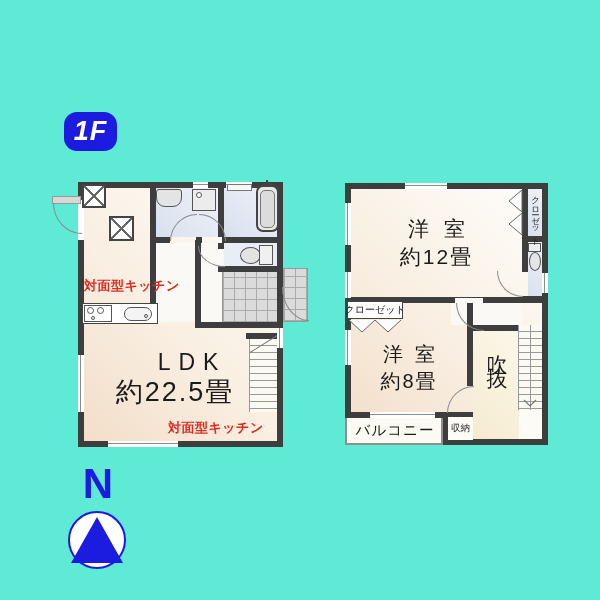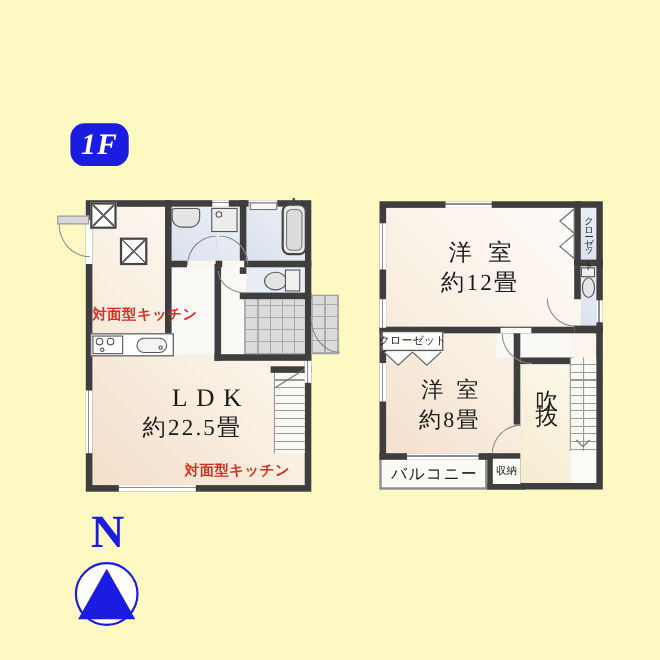--- a/index.html
+++ b/index.html
@@ -1,17 +1,17 @@
 <!DOCTYPE html>
 <html><head>
 <meta charset="utf-8">
 <style>
   html,body{margin:0;padding:0;background:#fafae3;}
-  .canvas{position:relative;width:600px;height:600px;background:#fef9c3;
-          font-family:Liberation Serif, serif;overflow:hidden;}
+  .canvas{position:relative;width:600px;height:600px;background:#5eead4;
+          font-family:Liberation Sans, sans-serif;overflow:hidden;}
   .abs{position:absolute;}
   .wall{position:absolute;background:#3e3e3e;}
   .badge{position:absolute;width:53px;height:39px;background:#1c1ce0;border-radius:13px;
          color:#fff;font-weight:bold;font-style:italic;font-size:27px;
          display:flex;align-items:center;justify-content:center;letter-spacing:1px;}
   .room{position:absolute;background:linear-gradient(45deg,#f3decа,#f9efe2 45%,#fefdfb);} 
   .room{background:linear-gradient(45deg,#f3deca,#f9efe2 45%,#fefdfb);}
   .wet{position:absolute;background:linear-gradient(45deg,#d9e0ee,#eef1f8);}
   .voidarea{position:absolute;background:linear-gradient(45deg,#f5ebd0,#fbf7e9);}
   .hallw{position:absolute;background:#fbf9f5;}
@@ -96,21 +96,21 @@
   <div class="fixture" style="left:82px;top:303px;width:76px;height:21px;background:#fff;border:1.5px solid #444;"></div>
   <div class="fixture" style="left:84px;top:305px;width:28px;height:17px;background:#fff;border:1px solid #555;"></div>
   <div class="fixture" style="left:87px;top:307px;width:7px;height:7px;border:1px solid #555;border-radius:50%;"></div>
   <div class="fixture" style="left:97px;top:307px;width:7px;height:7px;border:1px solid #555;border-radius:50%;"></div>
   <div class="fixture" style="left:91px;top:316px;width:4px;height:4px;border:1px solid #555;border-radius:50%;"></div>
   <div class="fixture" style="left:124px;top:307px;width:28px;height:14px;background:#f4f4f4;border:1px solid #555;border-radius:7px;"></div>
   <div class="fixture" style="left:144px;top:314px;width:4px;height:4px;border:1px solid #555;border-radius:50%;"></div>
 
   <div class="lbl red" style="left:84px;top:277px;font-size:13px;letter-spacing:0.5px;">対面型キッチン</div>
   <div class="lbl ctr" style="left:122px;top:349px;width:140px;font-size:23px;letter-spacing:8px;">LDK</div>
-  <div class="lbl ctr" style="left:95px;top:374px;width:160px;font-size:21px;letter-spacing:2px;">約22.5畳</div>
+  <div class="lbl ctr" style="left:95px;top:374px;width:160px;font-size:27px;letter-spacing:2px;">約22.5畳</div>
   <div class="lbl red" style="left:168px;top:419px;font-size:13px;letter-spacing:0.5px;">対面型キッチン</div>
 
   <div class="wall" style="left:345px;top:183px;width:203px;height:262px;"></div>
   <div class="room" style="left:351px;top:189px;width:191px;height:250px;"></div>
 
   <div class="abs" style="left:345px;top:415px;width:98px;height:30px;background:#fbfaf3;border:2px solid #8e8e8e;box-sizing:border-box;"></div>
   <div class="wall" style="left:443px;top:412px;width:35px;height:33px;"></div>
   <div class="abs" style="left:448px;top:417px;width:25px;height:23px;background:#fdfcf7;"></div>
 
   <div class="wet" style="left:528px;top:189px;width:14px;height:47px;"></div>

